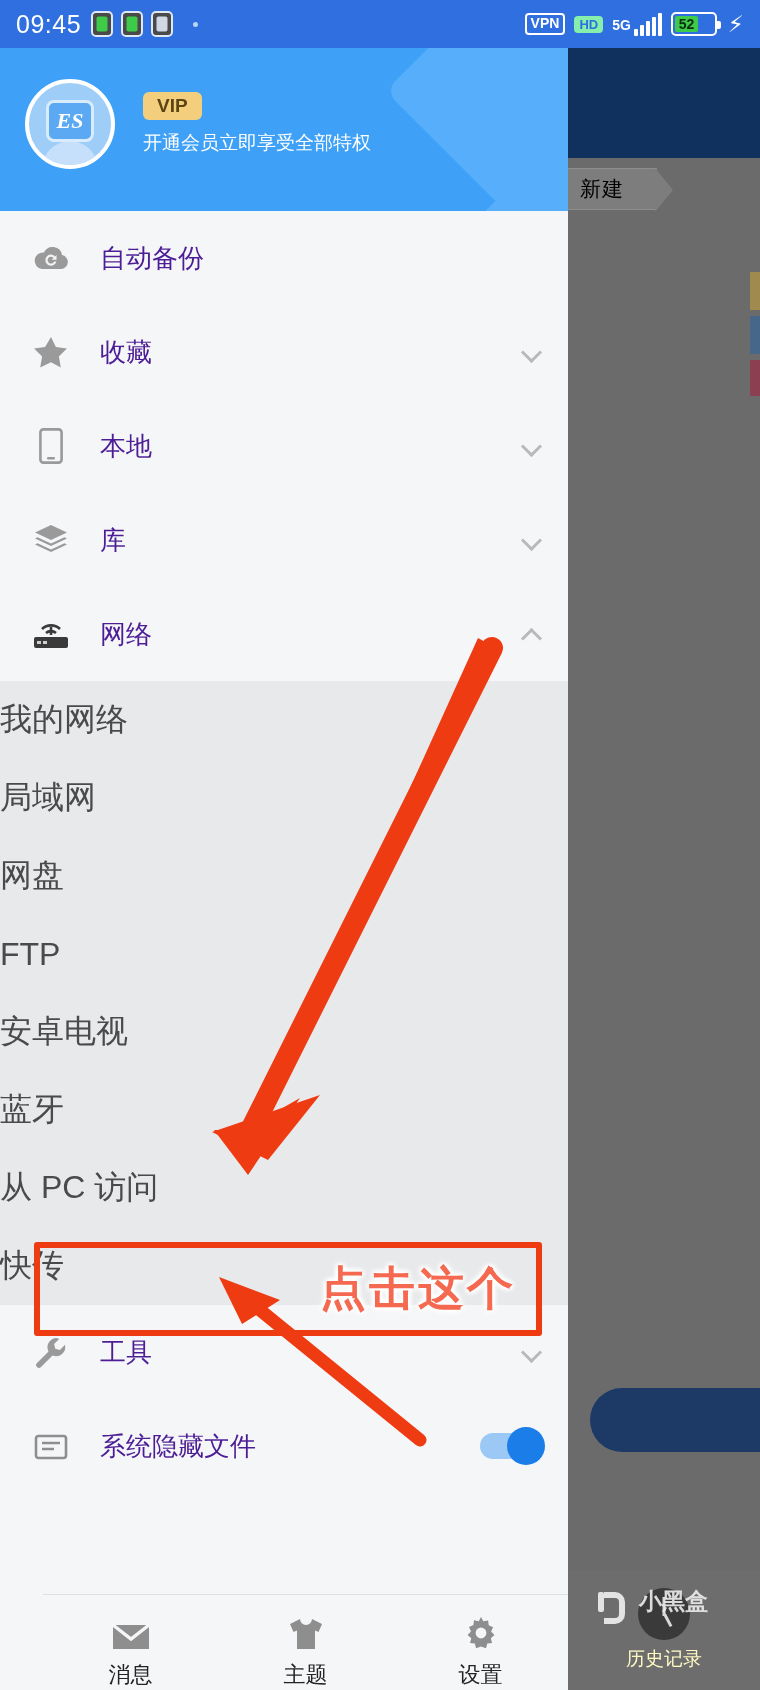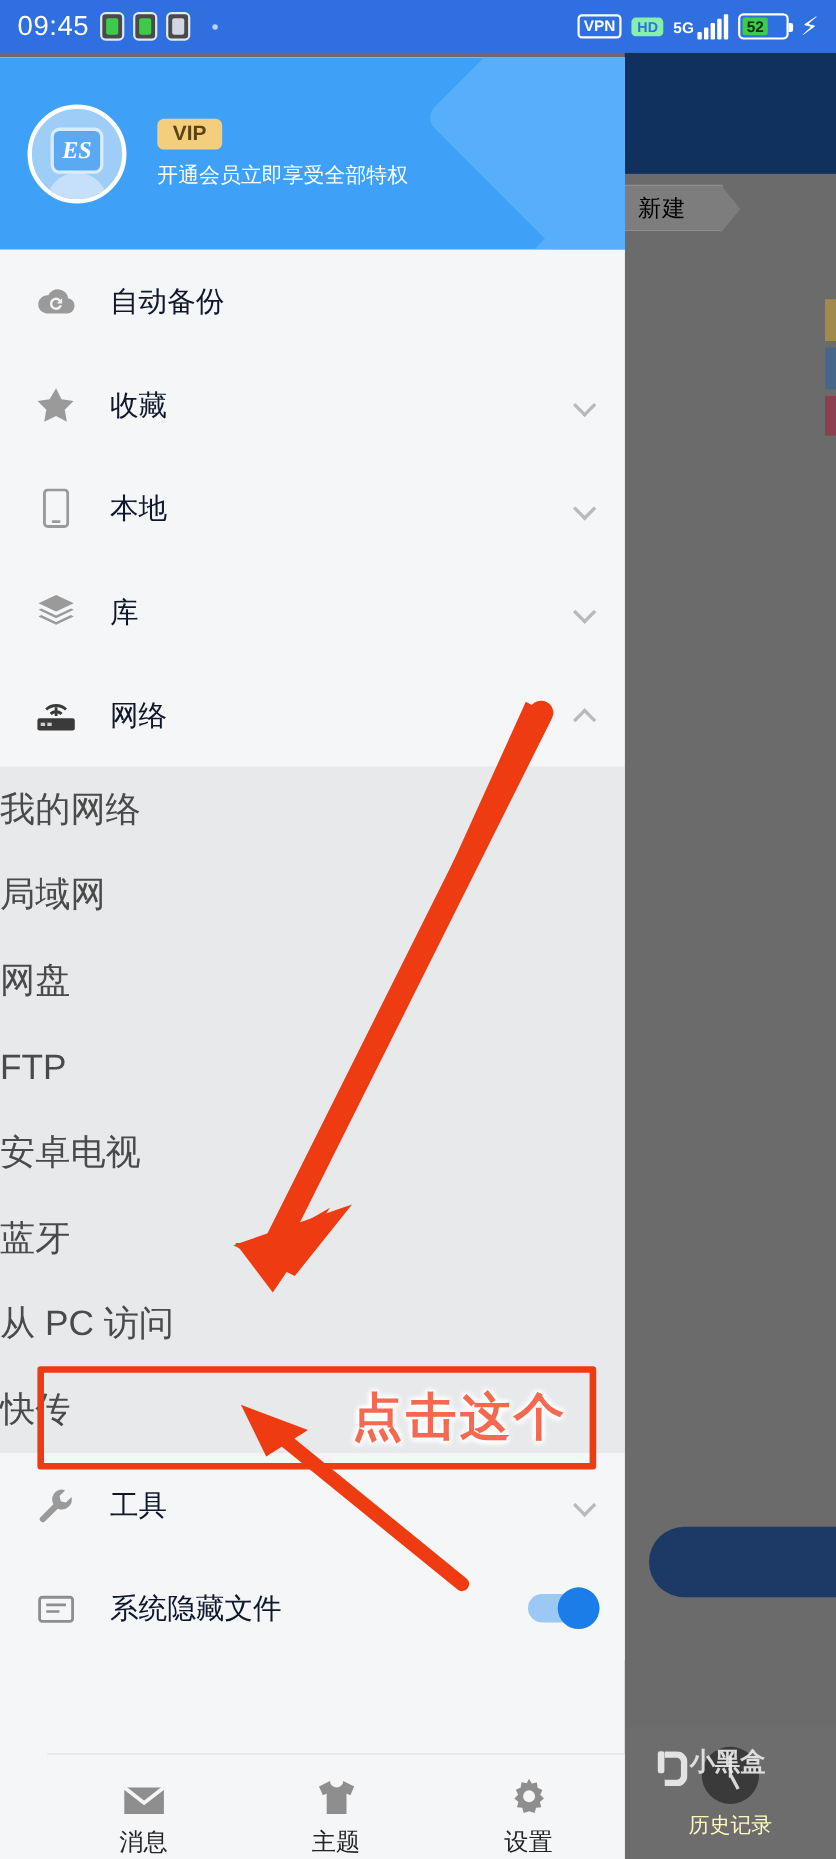--- a/index.html
+++ b/index.html
@@ -46,21 +46,21 @@
   }
   .bg-clock {
     width: 52px; height: 52px; border-radius: 50%;
     background: #3a3a3a; position: relative; margin-bottom: 6px;
   }
   .bg-clock::before { content:""; position:absolute; left:50%; top:9px; width:3px; height:19px; background:#d8d8d8; transform:translateX(-50%); }
   .bg-clock::after  { content:""; position:absolute; left:50%; top:26px; width:3px; height:14px; background:#d8d8d8; transform:translateX(-1px) rotate(-28deg); transform-origin: top center; }
   .bg-bottom-label { font-size: 19px; color: #fef9c3; }
   .watermark {
     position: absolute; left: 596px; top: 1586px;
-    display: flex; align-items: center; gap: 5px;
+    display: flex; align-items: center; gap: 17px;
     color: #e9e9e9; font-size: 23px; font-weight: bold; opacity: .92;
   }
   .wm-logo {
     width: 26px; height: 26px; position: relative; display:inline-block;
   }
   .wm-logo::before{content:"";position:absolute;left:2px;top:3px;width:6px;height:20px;background:#ededed;border-radius:2px;}
   .wm-logo::after{content:"";position:absolute;left:8px;top:3px;width:15px;height:20px;border:6px solid #ededed;border-left:none;border-radius:0 10px 10px 0;}
 
   
   .statusbar {
@@ -108,21 +108,21 @@
   }
   .sb-batt-fill {
     background: #3ecb4a; height: 100%; width: 62%;
     border-radius: 2px; display: flex; align-items: center; justify-content: center;
     font-size: 14px; font-weight: bold; color: #0b2d0e;
   }
   .sb-bolt { font-size: 23px; line-height: 1; margin-left: 2px; }
 
   
   .drawer {
-    position: absolute; left: 0; top: 52px; width: 568px; bottom: 0;
+    position: absolute; left: 0; top: 36px; width: 568px; bottom: 0;
     background: #f5f6f8; z-index: 20; overflow: hidden;
   }
   .drawer-head {
     position: relative; height: 175px; background: #3ea1f7; overflow: hidden;
     display: flex; align-items: center; padding-left: 25px;
   }
   .drawer-head .chev-bg {
     position: absolute; width: 230px; height: 230px; background: #57aefa;
     transform: rotate(45deg); border-radius: 14px;
   }
@@ -152,21 +152,21 @@
     font-family: "Liberation Sans", sans-serif;
   }
   .head-sub { color: #ffffff; font-size: 19px; }
 
   .menu { position: relative; }
   .menu-item {
     display: flex; align-items: center; height: 94px; padding: 0 26px 0 30px;
     background: #f5f6f8;
   }
   .menu-icon { width: 42px; flex: none; display: flex; align-items: center; justify-content: center; }
-  .menu-label { font-size: 26px; color: #0f172a; margin-left: 28px; flex: 1; }
+  .menu-label { font-size: 26px; color: #4c1d95; margin-left: 28px; flex: 1; }
   .chev {
     width: 20px; height: 20px; flex: none; position: relative; opacity: .45;
   }
   .chev::before {
     content: ""; position: absolute; left: 2px; top: 3px;
     width: 12px; height: 12px; border-right: 3px solid #707070; border-bottom: 3px solid #707070;
     transform: rotate(45deg);
   }
   .chev.up::before { transform: rotate(-135deg); top: 7px; }
 

